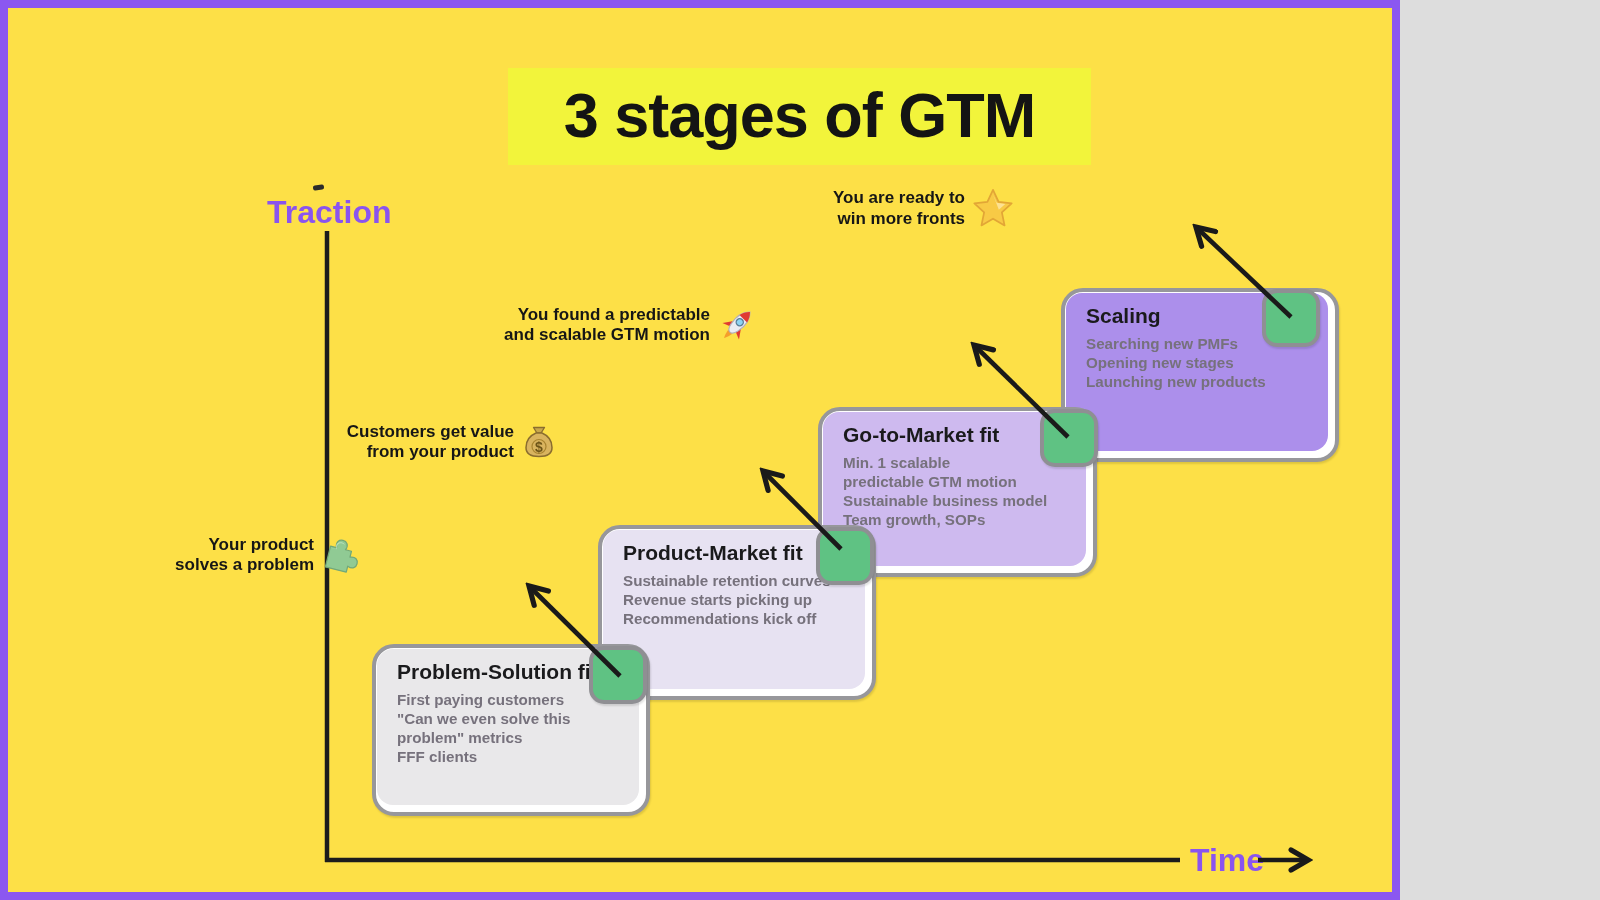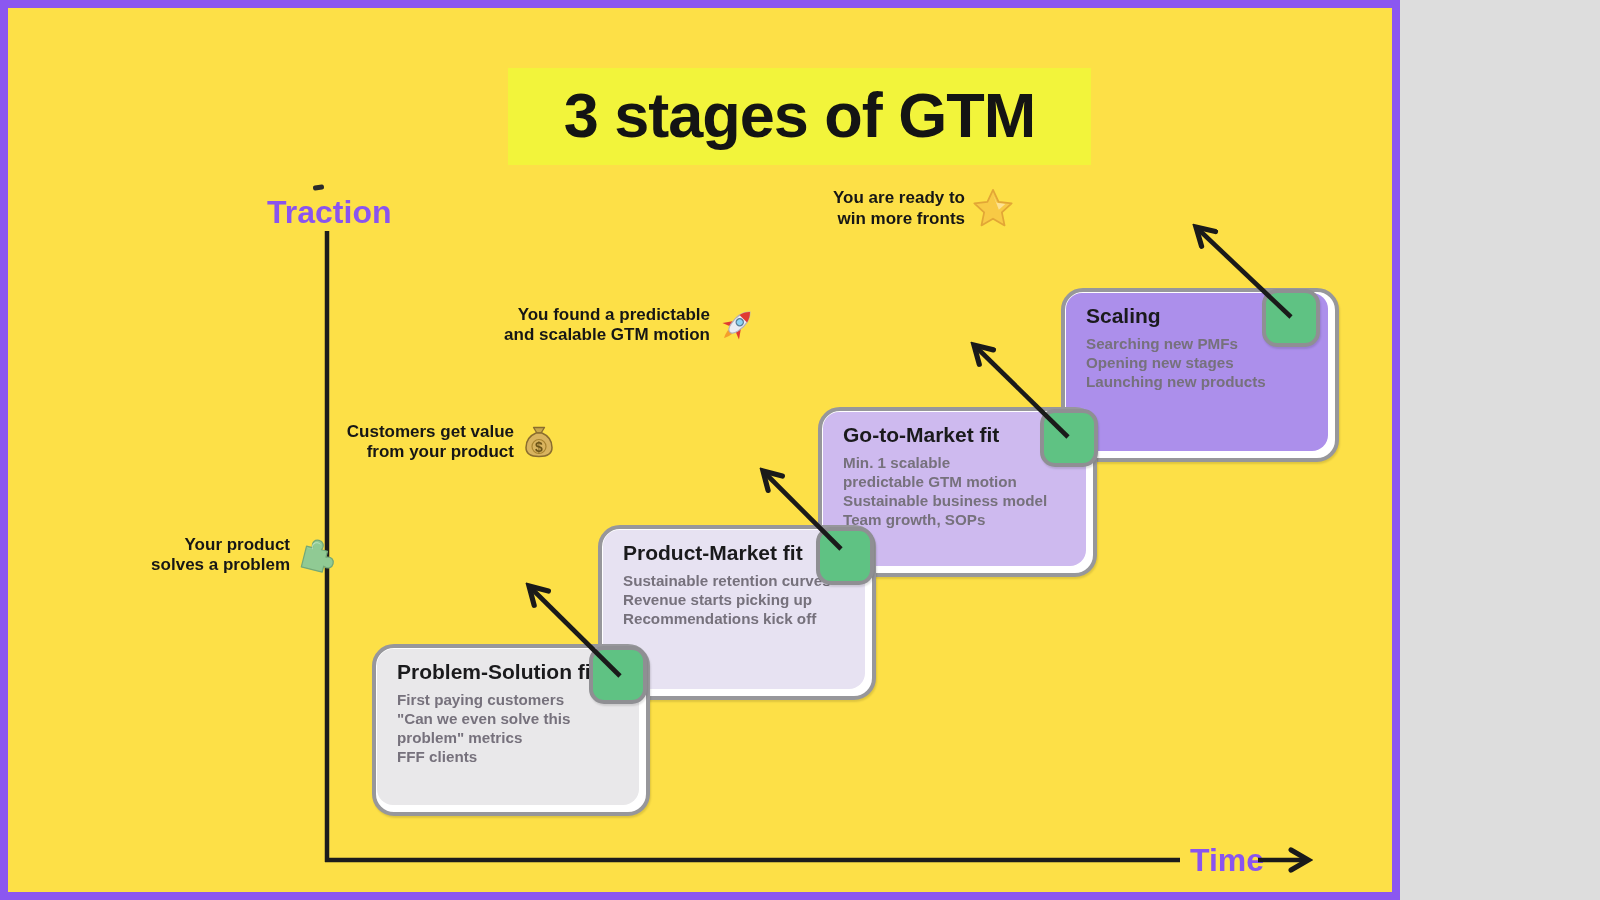--- a/index.html
+++ b/index.html
@@ -40,21 +40,21 @@
   .corner-1{left:589px;top:646px;}
   .corner-2{left:816px;top:527px;}
   .corner-3{left:1040px;top:409px;}
   .corner-4{left:1262px;top:289px;}
   
   .axes-svg{position:absolute;left:0;top:0;z-index:4;pointer-events:none;}
   .arrows-svg{position:absolute;left:0;top:0;z-index:25;pointer-events:none;}
   
   .annot{position:absolute;display:flex;align-items:center;gap:7px;z-index:30;}
   .annot-text{text-align:right;font-size:17px;font-weight:bold;color:#161616;line-height:1.2;white-space:nowrap;}
-  .annot-1{top:535px;right:1063px;}
+  .annot-1{top:535px;right:1039px;}
   .annot-2{top:422px;right:843px;}
   .annot-3{top:305px;right:643px;}
   .annot-4{top:187px;right:386px;align-items:flex-end;}
   .emoji-icon{display:block;}
 </style>
 </head>
 <body>
 
 <div class="canvas">
 

